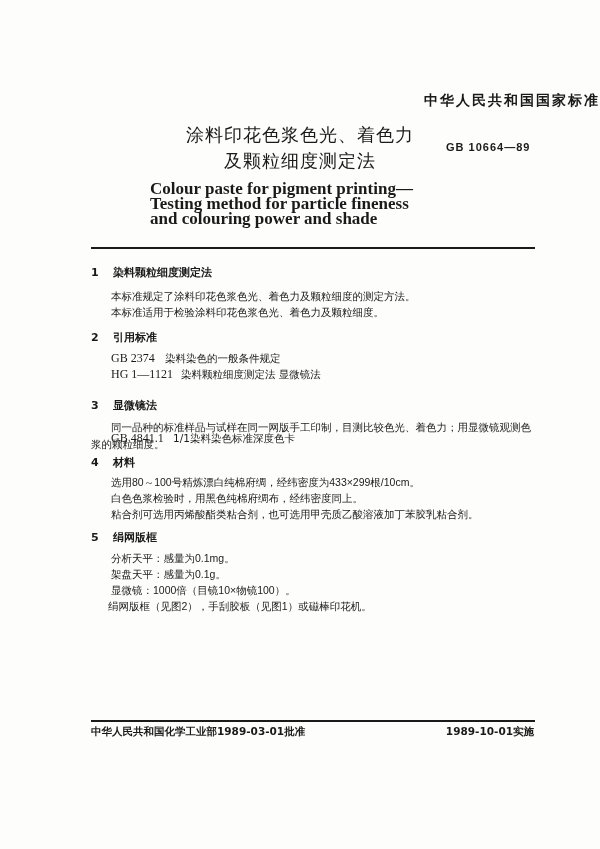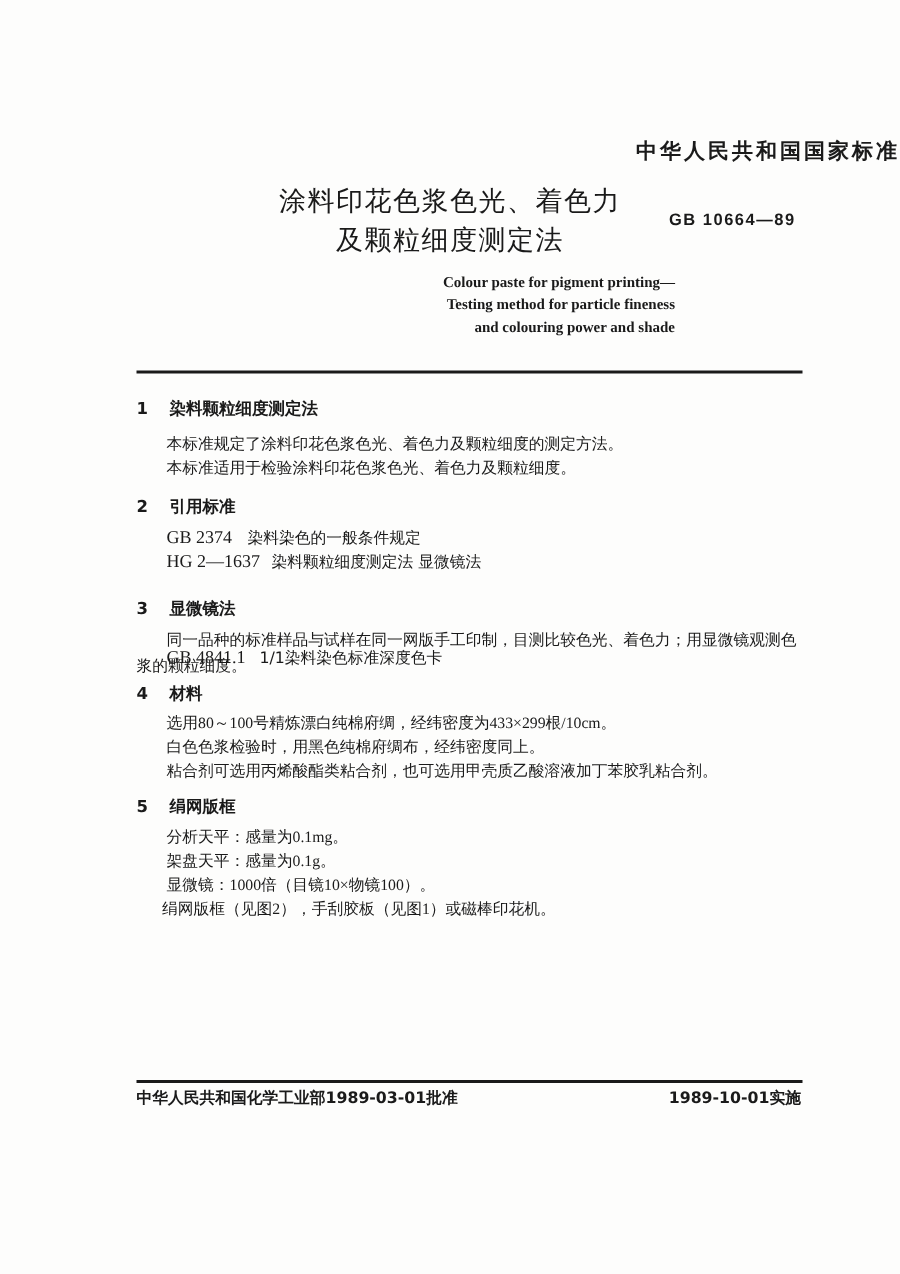--- a/index.html
+++ b/index.html
@@ -13,30 +13,30 @@
     font-family:"DejaVu Sans", sans-serif; font-weight:bold; font-size:14px; letter-spacing:2px;
   }
   .title-cn {
     left:150px; width:300px; top:122px; text-align:center;
     font-family:"DejaVu Sans", sans-serif; font-size:18px; line-height:26px; letter-spacing:1px;
   }
   .std-no {
     left:446px; top:141px; font-family:"Liberation Sans", sans-serif; font-weight:bold; font-size:11px; letter-spacing:1px;
   }
   .title-en {
-    left:150px; width:300px; top:181px; text-align:right;
-    font-family:"Liberation Serif", serif; font-weight:bold; font-size:10px; line-height:15px;
+    left:150px; width:300px; top:181px; text-align:left;
+    font-family:"Liberation Serif", serif; font-weight:bold; font-size:17px; line-height:15px;
   }
   .rule { position:absolute; left:91px; width:444px; height:2px; background:#1a1a1a; }
   .sec-h {
     left:91px; font-family:"DejaVu Sans", sans-serif; font-weight:bold; font-size:11px;
   }
   .sec-h .num { display:inline-block; width:22px; }
   .para {
-    left:111px; font-family:Liberation Serif, serif; font-size:10.5px; line-height:17px;
+    left:111px; font-family:Liberation Sans, sans-serif; font-size:10.5px; line-height:17px;
   }
   .para-wrap {
     left:91px; width:447px; white-space:normal;
     font-family:"DejaVu Sans", sans-serif; font-size:10.5px; line-height:17px; text-indent:20px;
   }
   .ref-line { font-family:"DejaVu Sans", sans-serif; font-size:10.5px; line-height:16px; }
   .ref-code { font-family:"Liberation Serif", serif; font-size:12px; display:inline-block; }
   .footer {
     top:725px; font-family:"DejaVu Sans", sans-serif; font-weight:bold; font-size:10.5px;
   }
@@ -67,21 +67,21 @@
 <div class="abs para" style="top:288px;">本标准规定了涂料印花色浆色光、着色力及颗粒细度的测定方法。</div>
 <div class="abs para" style="top:304px;">本标准适用于检验涂料印花色浆色光、着色力及颗粒细度。</div>
 
 <div class="abs sec-h" style="top:330px;">
   <span class="num">2</span><span>引用标准</span>
 </div>
 <div class="abs ref-line" style="left:111px; top:350px;">
   <span class="ref-code" style="width:54px;">GB  2374</span><span>染料染色的一般条件规定</span>
 </div>
 <div class="abs ref-line" style="left:111px; top:366px;">
-  <span class="ref-code" style="width:70px;">HG  2—1637</span><span>染料颗粒细度测定法   显微镜法</span>
+  <span class="ref-code" style="width:70px;">HG  1—1121</span><span>染料颗粒细度测定法   显微镜法</span>
 </div>
 <div class="abs ref-line" style="left:111px; top:382px;margin-top:48px;">
   <span class="ref-code" style="width:62px;">GB  4841.1</span><span>1/1染料染色标准深度色卡</span>
 </div>
 
 <div class="abs sec-h" style="top:398px;">
   <span class="num">3</span><span>显微镜法</span>
 </div>
 <div class="abs para-wrap" style="top:419px;">同一品种的标准样品与试样在同一网版手工印制，目测比较色光、着色力；用显微镜观测色浆的颗粒细度。</div>
 

